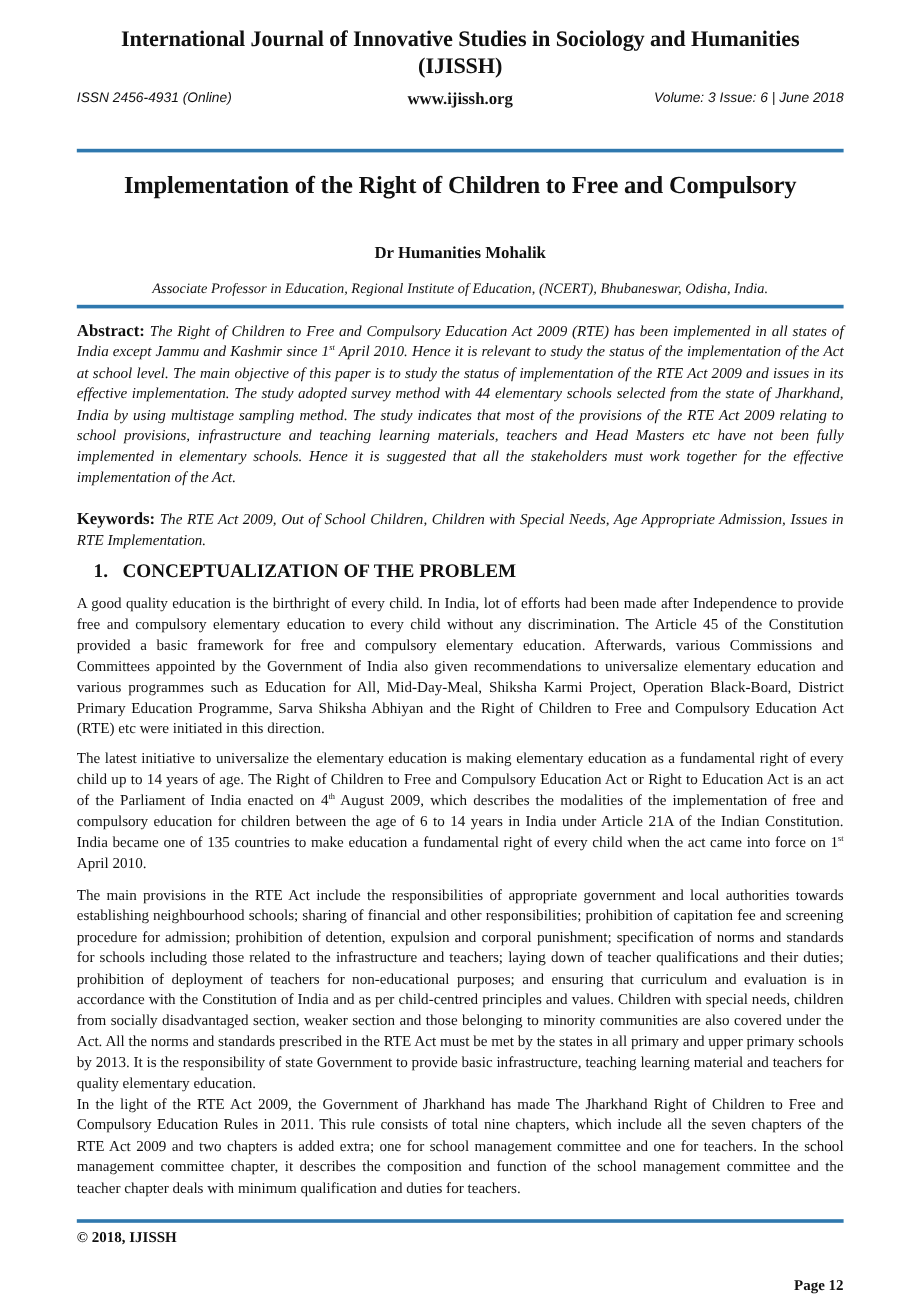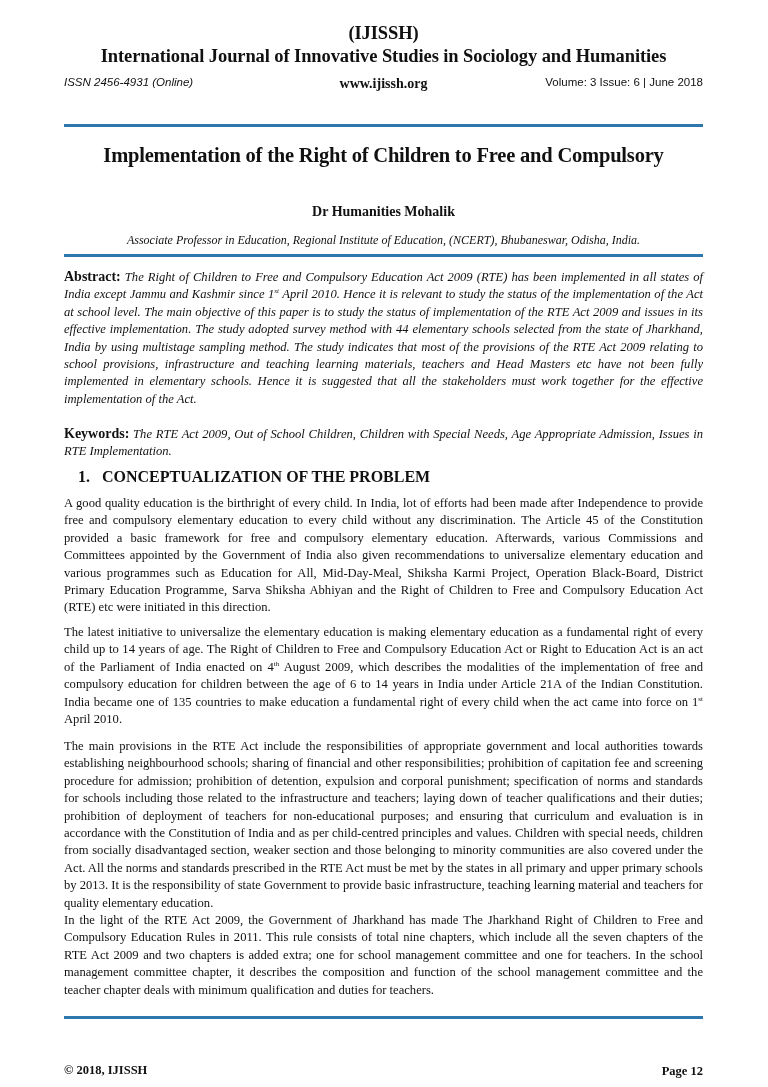--- a/index.html
+++ b/index.html
@@ -8,21 +8,21 @@
     font-family: "DejaVu Serif", "Liberation Serif", serif; color: #111;
   }
   .page { position: absolute; left: 64px; top: 0; width: 639px; }
   .journal-title {
     position: absolute; top: 22px; left: 0; width: 639px; text-align: center;
     font-family: "Liberation Serif", serif; font-weight: bold; font-size: 18.5px; line-height: 23px; letter-spacing: -0.1px;
   }
   .meta-row { position: absolute; top: 76px; left: 0; width: 639px; height: 16px; font-size: 12.5px; }
   .meta-row .issn { position: absolute; left: 0; top: 0; font-style: italic; font-family: "Liberation Sans", sans-serif; font-size: 11.5px; }
   .meta-row .url { position: absolute; left: 0; width: 639px; text-align: center; top: 0; font-weight: bold; font-family: "Liberation Serif", serif; font-size: 14px; }
-  .meta-row .volume { position: absolute; right: 0; top: 0; font-family: "Liberation Sans", sans-serif; font-size: 11.5px; }
+  .meta-row .volume { position: absolute; right: 0; top: 0; font-style: italic; font-family: "Liberation Sans", sans-serif; font-size: 11.5px; }
   .rule { position: absolute; left: 0; width: 639px; height: 3px; background: #2f78ae; }
   .rule.top { top: 124px; }
   .rule.mid { top: 254px; }
   .rule.bottom { top: 1016px; }
   .paper-title {
     position: absolute; top: 142px; left: 0; width: 639px; text-align: center;
     font-family: "Liberation Serif", serif; font-weight: bold; font-size: 20.5px; line-height: 27px; letter-spacing: -0.2px;
   }
   .author { position: absolute; top: 204px; left: 0; width: 639px; text-align: center; font-weight: bold; font-family: "Liberation Serif", serif; font-size: 14px; }
   .affiliation { position: absolute; top: 233px; left: 0; width: 639px; text-align: center; font-style: italic; font-family: "Liberation Serif", serif; font-size: 12px; }
@@ -34,31 +34,31 @@
   .abstract .content, .keywords .content { font-style: italic; }
   .keywords { position: absolute; top: 425px; left: 0; width: 639px; }
   .section-heading { position: absolute; top: 468px; left: 0; font-weight: bold; font-family: "Liberation Serif", serif; font-size: 16px; margin-left: 14px; }
   .section-heading .num { display: inline-block; width: 24px; }
   .para { position: absolute; left: 0; width: 639px; }
   .p1 { top: 495px; }
   .p2 { top: 624px; }
   .p3 { top: 738px; }
   .p4 { top: 912px; }
   sup { font-size: 7px; line-height: 0; vertical-align: 5px; }
-  .footer-left { position: absolute; top: 1024px; left: 0; font-weight: bold; font-family: "Liberation Serif", serif; font-size: 12.5px; margin-top: 39px; }
+  .footer-left { position: absolute; top: 1024px; left: 0; font-weight: bold; font-family: "Liberation Serif", serif; font-size: 12.5px; }
   .footer-right { position: absolute; top: 1024px; right: 0; font-weight: bold; font-family: "Liberation Serif", serif; font-size: 12.5px; margin-top: 40px; }
 </style>
 </head>
 <body>
 
 <div class="page">
 
   <div class="journal-title">
+    <div>International Journal of Innovative Studies in Sociology and Humanities</div>
     <div>(IJISSH)</div>
-    <div>International Journal of Innovative Studies in Sociology and Humanities</div>
   </div>
 
   <div class="meta-row">
     <span class="issn">ISSN 2456-4931 (Online)</span>
     <span class="url">www.ijissh.org</span>
     <span class="volume">Volume: 3 Issue: 6 | June 2018</span>
   </div>
 
   <div class="rule top"></div>
 

